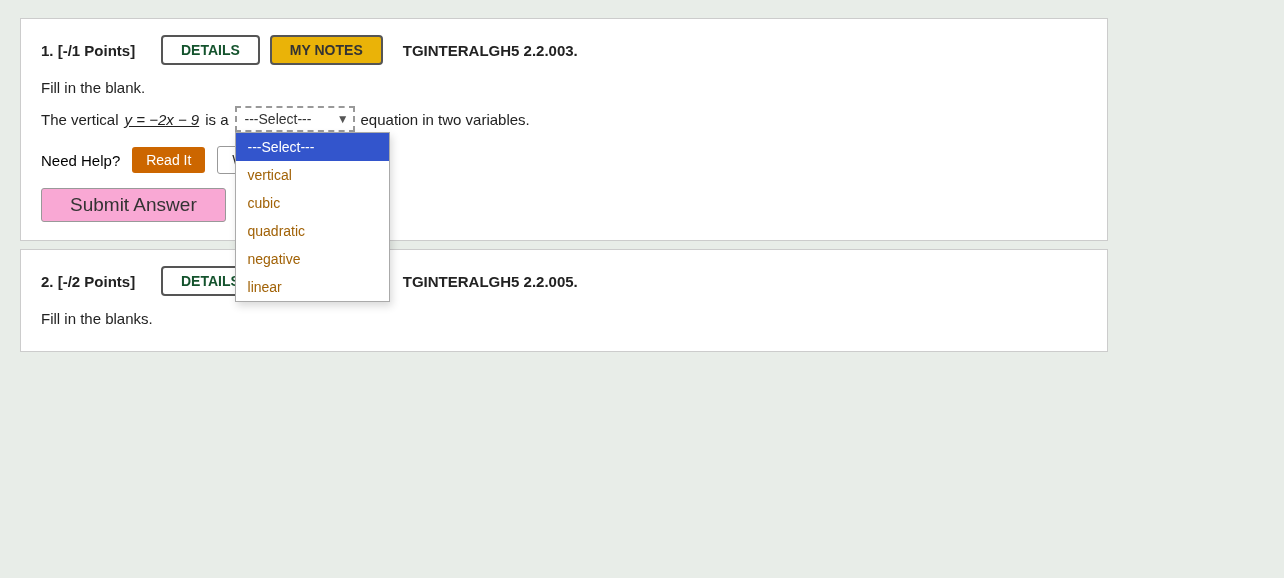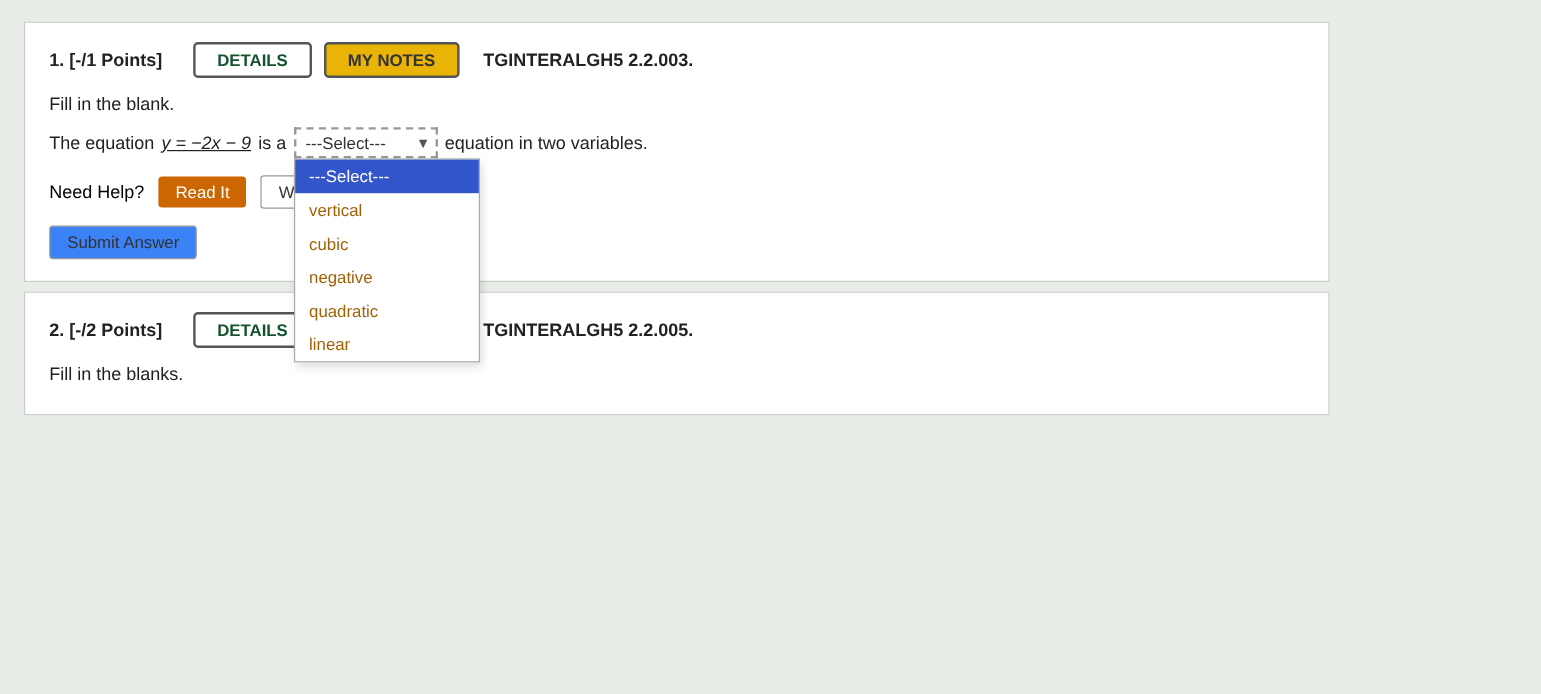--- a/index.html
+++ b/index.html
@@ -145,25 +145,25 @@
     .btn-watchit {
       background: #fff;
       border: 1px solid #999;
       border-radius: 3px;
       padding: 5px 14px;
       font-size: 14px;
       color: #333;
       cursor: pointer;
     }
     .btn-submit {
-      background: #3b82f6;
+      background: #f9a8d4;
       border: 1px solid #999;
       border-radius: 3px;
-      padding: 5px 14px;
-      font-size: 14px;
+      padding: 5px 28px;
+      font-size: 19px;
       color: #333;
       cursor: pointer;
       margin-bottom: 4px;
     }
     .after-select-text {
       font-size: 15px;
     }
     .q2-block {
       background: #fff;
       margin: 8px 20px;
@@ -183,42 +183,42 @@
         <span>[-/1 Points]</span>
       </span>
       <button class="btn-details">DETAILS</button>
       <button class="btn-mynotes">MY NOTES</button>
       <span class="question-code">TGINTERALGH5 2.2.003.</span>
     </div>
 
     <div class="fill-blank-label">Fill in the blank.</div>
 
     <div class="equation-line">
-      <span>The equation</span>
+      <span>The vertical</span>
       <span class="equation-text">y = −2x − 9</span>
       <span>is a</span>
 
       <div class="select-wrapper">
         <select class="select-dropdown">
           <option>---Select---</option>
           <option>vertical</option>
           <option>cubic</option>
           <option>quadratic</option>
           <option>negative</option>
           <option>linear</option>
         </select>
         <span class="select-arrow">▼</span>
 
         
         <div class="dropdown-open">
           <div class="dropdown-item selected">---Select---</div>
           <div class="dropdown-item">vertical</div>
           <div class="dropdown-item">cubic</div>
+          <div class="dropdown-item">quadratic</div>
           <div class="dropdown-item">negative</div>
-          <div class="dropdown-item">quadratic</div>
           <div class="dropdown-item">linear</div>
         </div>
       </div>
 
       <span class="after-select-text">equation in two variables.</span>
     </div>
 
     <div class="need-help-row">
       <span class="need-help-label">Need Help?</span>
       <button class="btn-readit">Read It</button>

